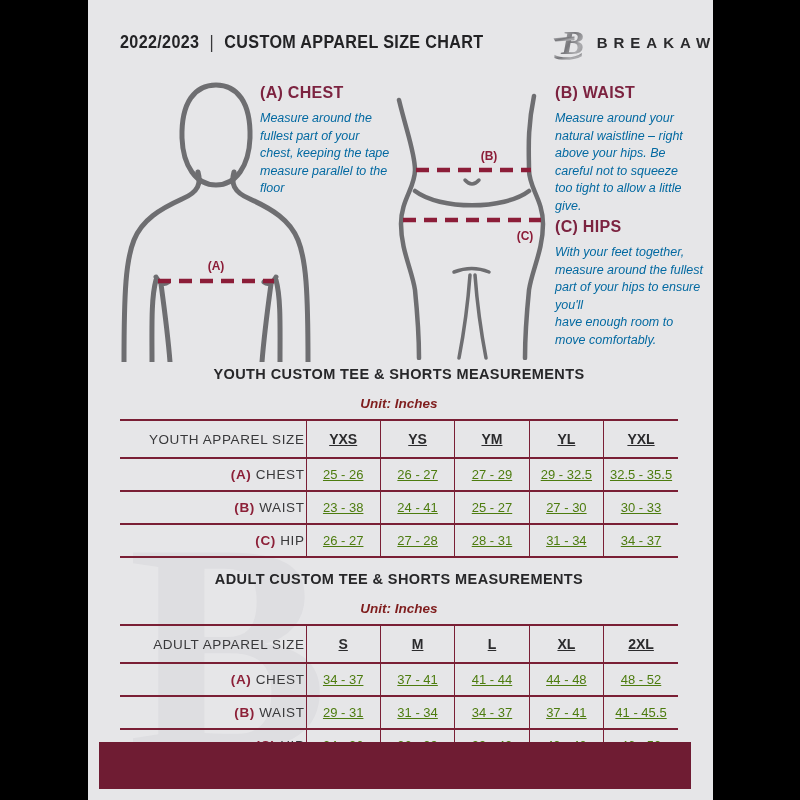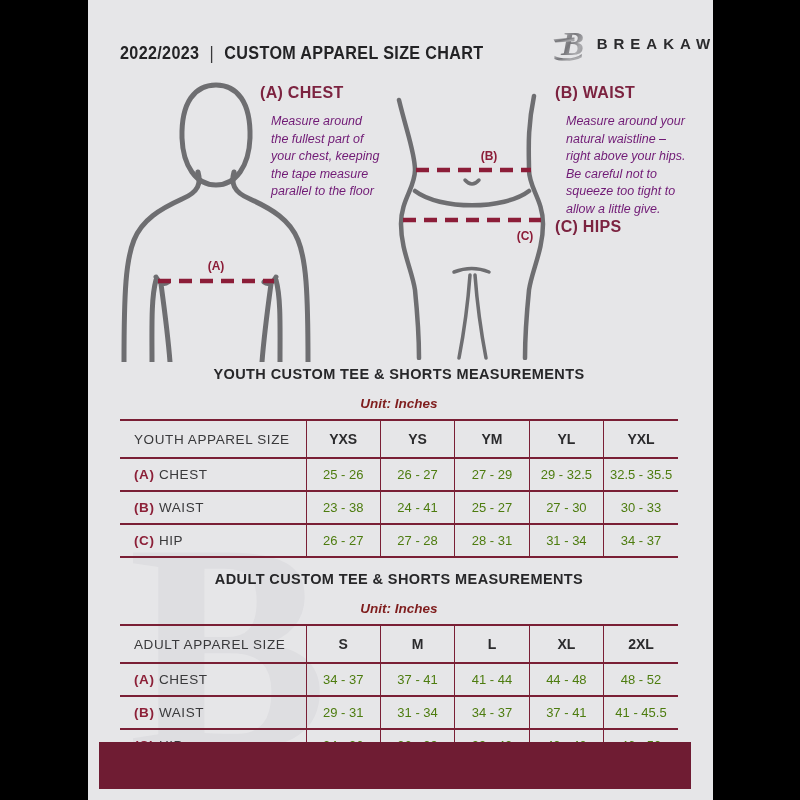--- a/index.html
+++ b/index.html
@@ -4,51 +4,51 @@
 <style>
   html,body{margin:0;padding:0;}
   body{width:800px;height:800px;background:#000;font-family:"Liberation Sans",sans-serif;}
   #canvas{position:relative;width:800px;height:800px;background:#000;overflow:hidden;}
   .doc{position:absolute;left:88px;top:0;width:625px;height:800px;background:#e6e6e8;overflow:hidden;}
 
   .watermark{position:absolute;left:40px;top:498px;z-index:0;font-family:"Liberation Serif",serif;
     font-weight:bold;font-size:300px;line-height:1;color:#dedee1;user-select:none;}
 
   .hdr{position:absolute;left:32px;right:22px;top:20px;height:44px;display:flex;
-    justify-content:space-between;align-items:flex-end;z-index:2;}
+    justify-content:space-between;align-items:center;z-index:2;}
   .hdr-title{font-weight:bold;font-size:19px;color:#232325;white-space:nowrap;letter-spacing:.4px;
     transform:scaleX(.85);transform-origin:left center;}
   .hdr-title .sep{margin:0 12px;font-weight:normal;color:#38383a;}
   .brand{display:flex;align-items:center;gap:7px;}
   .logo{width:42px;height:42px;display:block;}
   .brand-name{font-size:15px;font-weight:bold;letter-spacing:6px;color:#2b2b2d;}
 
   .fig{position:absolute;z-index:1;}
   .fig-torso{left:30px;top:78px;width:202px;height:284px;}
   .fig-hips{left:300px;top:88px;width:172px;height:272px;}
 
   .gblock{position:absolute;z-index:1;}
   .gblock h3{margin:0 0 8px 0;font-size:16px;font-weight:800;color:#7c2340;letter-spacing:.3px;}
-  .gblock p{margin:11px;font-size:12.5px;font-style:italic;color:#701a75;line-height:1.4;white-space:pre-line;}
+  .gblock p{margin:0;font-size:12.5px;font-style:italic;color:#0369a1;line-height:1.4;white-space:pre-line;}
   .gA{left:172px;top:84px;width:132px;}
   .gB{left:467px;top:84px;width:142px;}
   .gC{left:467px;top:218px;width:152px;}
 
   .tbl-sec{position:absolute;left:32px;width:558px;text-align:center;z-index:1;}
   .youth{top:366px;}
   .adult{top:571px;}
   .tbl-sec h2{margin:0;font-size:14.5px;font-weight:bold;color:#272729;letter-spacing:.4px;text-align:center;}
   .unit{font-size:13.5px;font-style:italic;font-weight:bold;color:#7f1d1d;margin-top:14px;}
   table{width:558px;table-layout:fixed;border-collapse:collapse;margin-top:8px;
     border-top:2px solid #7a1f35;border-bottom:2px solid #7a1f35;}
   col.c0{width:186px;}
   th{height:34px;font-size:14px;font-weight:bold;color:#2b2b2d;border-top:2px solid #7a1f35;}
   td{height:29px;font-size:13px;color:#4d7c0f;border-top:2px solid #7a1f35;}
-  th + th, td + td{border-left:1.5px solid #7a1f35;}
-  .lbl{text-align:left;padding-left:14px;letter-spacing:.6px;font-size:13.5px;font-weight:normal;color:#39393b;}
+  th + th, td + td{border-left:1.5px solid #7a1f35;text-decoration:underline;}
+  .lbl{text-align:right;padding-left:14px;letter-spacing:.6px;font-size:13.5px;font-weight:normal;color:#39393b;}
   .mk{color:#8c2038;font-weight:bold;}
 
   .footer-bar{position:absolute;left:11px;top:742px;width:592px;height:47px;background:#6f1c33;z-index:1;}
 </style>
 </head>
 <body>
 
 <div id="canvas">
   <div class="doc">
 
@@ -111,20 +111,22 @@
     <div class="gblock gA">
       <h3>(A) CHEST</h3>
       <p>Measure around the fullest part of your chest, keeping the tape measure parallel to the floor</p>
     </div>
     <div class="gblock gB">
       <h3>(B) WAIST</h3>
       <p>Measure around your natural waistline – right above your hips. Be careful not to squeeze too tight to allow a little give.</p>
     </div>
     <div class="gblock gC">
       <h3>(C) HIPS</h3>
+      <p>With your feet together, measure around the fullest part of your hips to ensure you'll
+have enough room to move comfortably.</p>
     </div>
 
     <section class="tbl-sec youth">
       <h2>YOUTH CUSTOM TEE &amp; SHORTS MEASUREMENTS</h2>
       <div class="unit">Unit: Inches</div>
       <table>
         <colgroup>
             <col class="c0">
             <col>
             <col>

